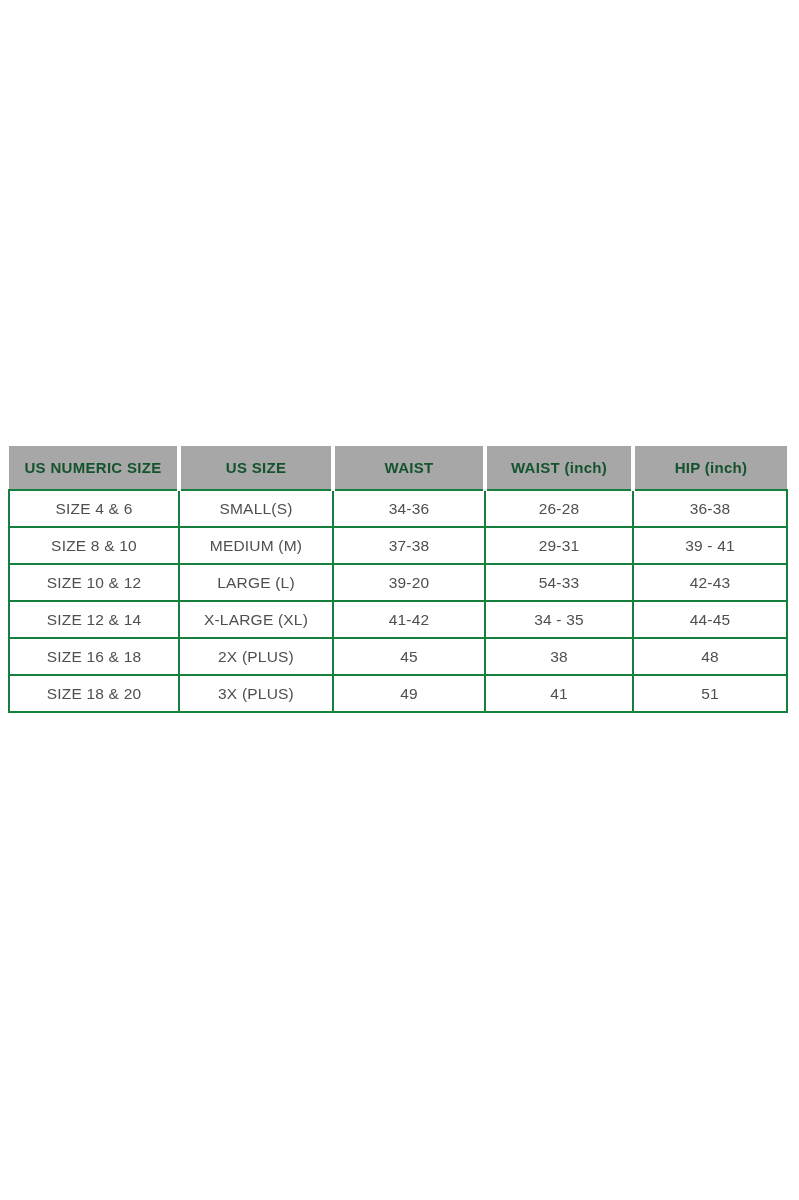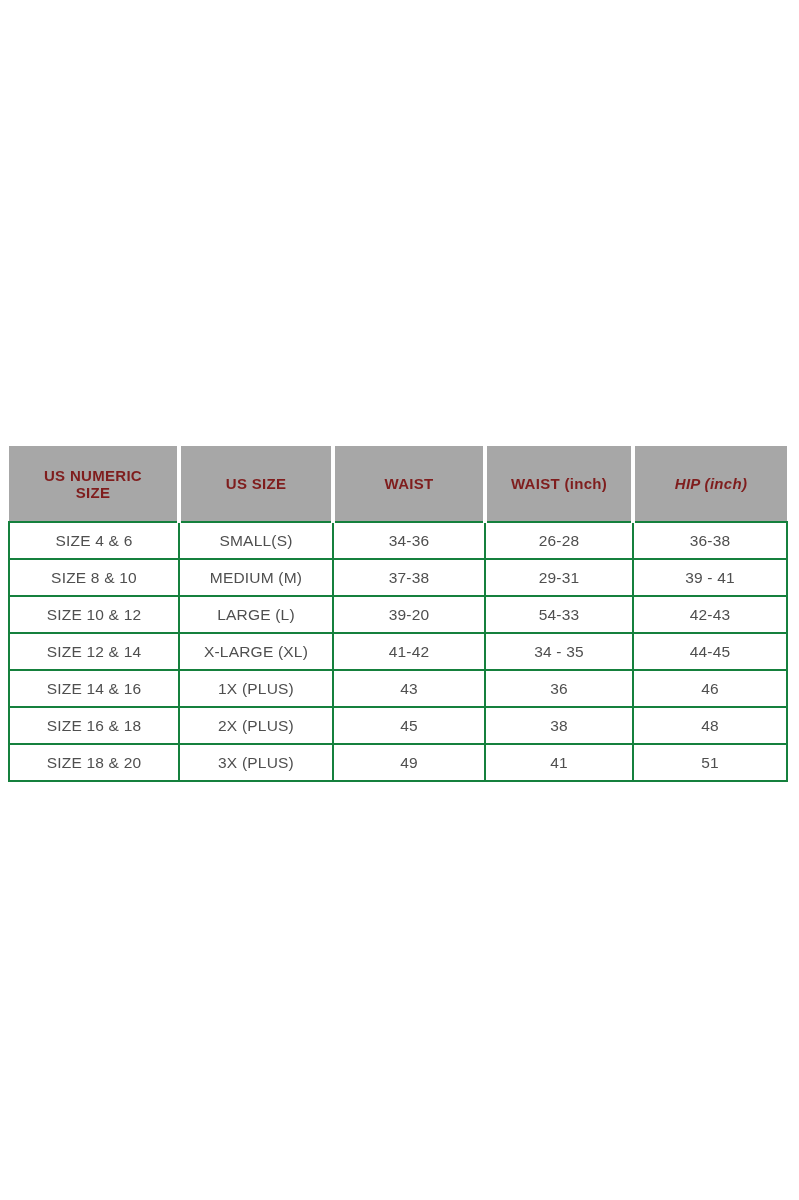--- a/index.html
+++ b/index.html
@@ -26,34 +26,33 @@
     width: 778px;
   }
   col.c0 { width: 170px; }
   col.c1 { width: 154px; }
   col.c2 { width: 152px; }
   col.c3 { width: 148px; }
   col.c4 { width: 154px; }
 
   table.size-chart th {
     background: #a7a7a7;
-    color: #7f1d1d;
+    color: #14532d;
     font-size: 15px;
     font-weight: bold;
     letter-spacing: 0.3px;
     height: 43px;
     text-align: center;
     vertical-align: middle;
     border: none;
     border-right: 4px solid #ffffff;
-    padding: 16px;
+    padding: 0;
   }
   table.size-chart th:last-child {
     border-right: none;
-    font-style: italic;
   }
   table.size-chart td {
     background: #ffffff;
     color: #4f4f4f;
     font-size: 15.5px;
     height: 35px;
     text-align: center;
     vertical-align: middle;
     border: 2px solid #15803d;
     padding: 0;
@@ -105,27 +104,20 @@
           <td>42-43</td>
         </tr>
         <tr>
           <td>SIZE 12 &amp; 14</td>
           <td>X-LARGE (XL)</td>
           <td>41-42</td>
           <td>34 - 35</td>
           <td>44-45</td>
         </tr>
         <tr>
-          <td>SIZE 14 &amp; 16</td>
-          <td>1X (PLUS)</td>
-          <td>43</td>
-          <td>36</td>
-          <td>46</td>
-        </tr>
-        <tr>
           <td>SIZE 16 &amp; 18</td>
           <td>2X (PLUS)</td>
           <td>45</td>
           <td>38</td>
           <td>48</td>
         </tr>
         <tr>
           <td>SIZE 18 &amp; 20</td>
           <td>3X (PLUS)</td>
           <td>49</td>

